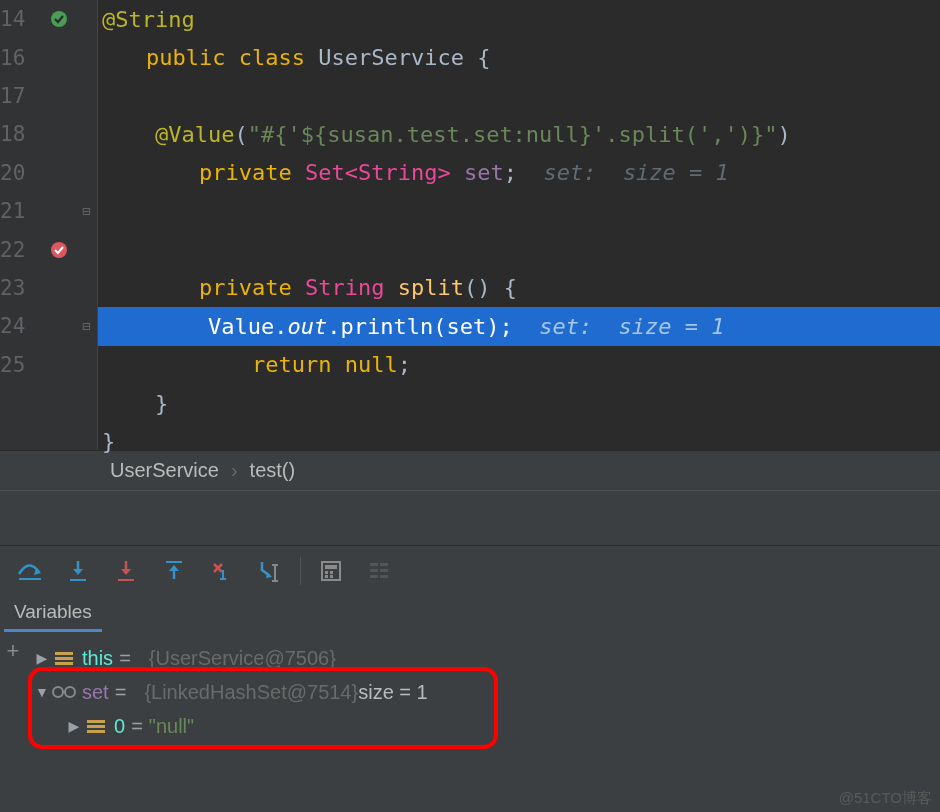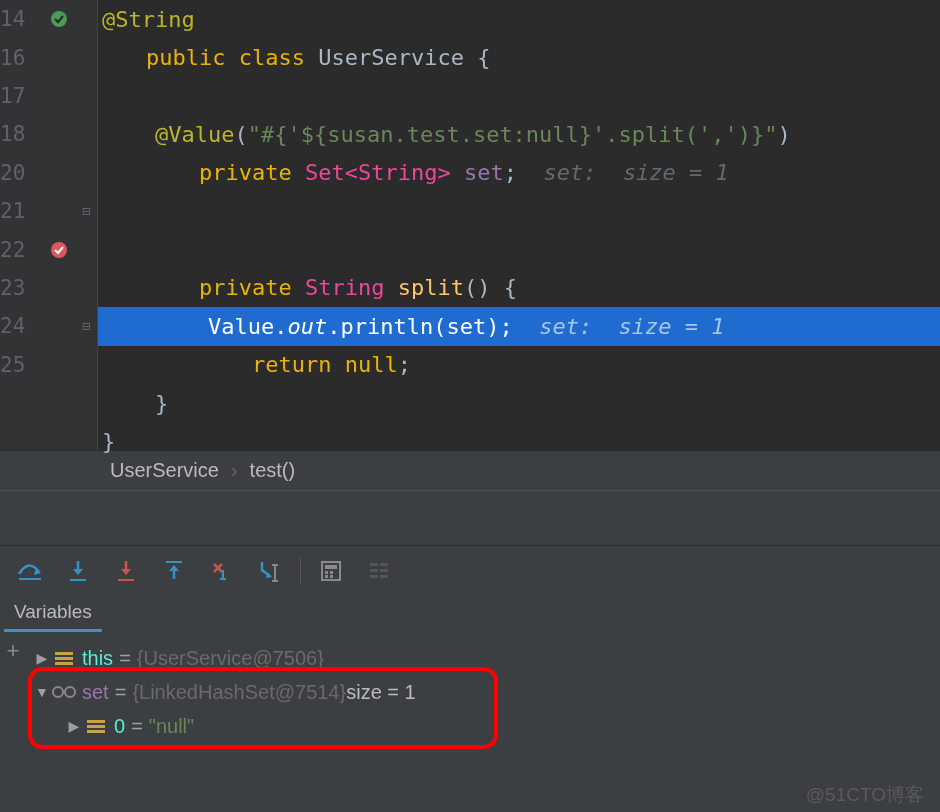--- a/index.html
+++ b/index.html
@@ -55,29 +55,29 @@
   .variables-section { background: #3c3f41; height: 217px; }
   .var-tab-row { height: 40px; display:flex; align-items:flex-start; padding-left: 4px; }
   .var-tab { color:#bbbbbb; font-family: -apple-system, sans-serif; font-size:19px; padding:6px 10px; border-bottom:3px solid #4a88c7; }
   .var-tree { padding: 6px 4px; font-family: -apple-system, sans-serif; font-size:20px; position:relative; }
   .var-row { height: 34px; display:flex; align-items:center; padding-left: 0; }
   .tree-arrow { width:20px; color:#9aa0a6; font-size:14px; display:inline-flex; justify-content:center; }
   .var-icon { width:24px; height:20px; display:inline-flex; align-items:center; justify-content:center; margin-right:6px; }
   .var-name { color: #5eead4; }
   .var-name-purple { color: #9876aa; }
   .var-eq { color: #9aa0a6; margin: 0 6px; }
-  .var-obj { color: #6a6a6a; }
+  .var-obj { color: #6a6a6a; margin-left: 12px; }
   .var-plain { color: #bbbbbb; }
   .var-str { color: #6a8759; }
   .highlight-box {
     position:absolute; left:28px; top:32px; width:470px; height:82px;
     border:4px solid #ff0000; border-radius:14px; pointer-events:none;
   }
   .add-btn { position:absolute; left:0; top:0; width:26px; height:32px; color:#8a8a8a; font-size:22px; display:flex; align-items:center; justify-content:center; }
-  .watermark { position:absolute; right:16px; bottom:4px; color:#5a5a5a; font-size:19px; font-family:-apple-system,sans-serif; }
+  .watermark { position:absolute; right:8px; bottom:4px; color:#5a5a5a; font-size:15px; font-family:-apple-system,sans-serif; }
   svg { display:block; }
 </style>
 </head>
 <body>
 
 <div class="editor">
   <div class="gutter" id="gutter">
       <div class="gutter-row">
         <span class="lineno">14</span>
         <span class="gutter-icon">

